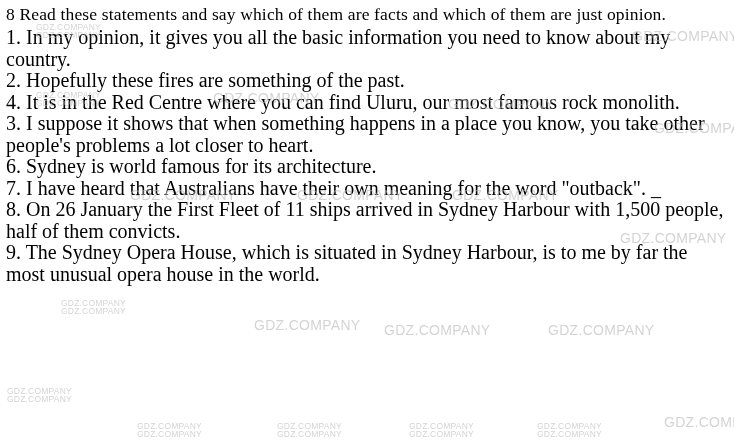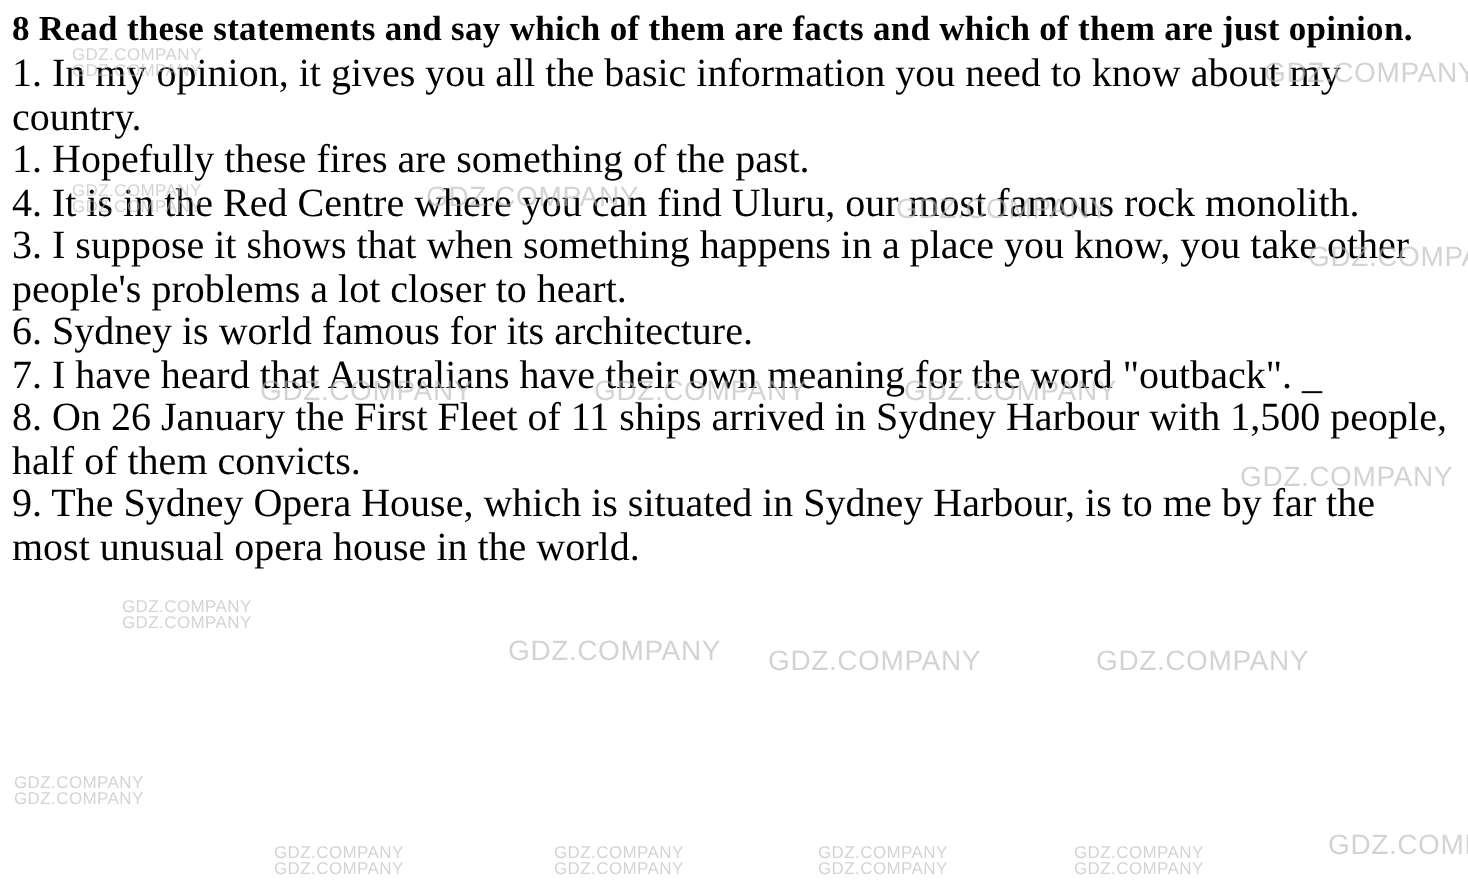--- a/index.html
+++ b/index.html
@@ -17,21 +17,21 @@
   }
   #page {
     position: relative;
     width: 734px;
     height: 445px;
     box-sizing: border-box;
     padding: 4px 8px 0 6px;
   }
   .exercise-heading {
     font-family: "Liberation Serif", serif;
-    font-weight: bold;
+    font-weight: normal;
     font-size: 17.5px;
     line-height: 21px;
     letter-spacing: 0.15px;
     margin: 0 0 2px 0;
   }
   .statements {
     margin: 0;
     padding: 0;
     list-style: none;
   }
@@ -65,21 +65,21 @@
 </style>
 </head>
 <body>
 
 <div id="page">
 
   <h1 class="exercise-heading">8 Read these statements and say which of them are facts and which of them are just opinion.</h1>
 
   <div class="statements">
     <p class="statement">1. In my opinion, it gives you all the basic information you need to know about my country.</p>
-    <p class="statement">1. Hopefully these fires are something of the past.</p>
+    <p class="statement">2. Hopefully these fires are something of the past.</p>
     <p class="statement">4. It is in the Red Centre where you can find Uluru, our most famous rock monolith.</p>
     <p class="statement">3. I suppose it shows that when something happens in a place you know, you take other people's problems a lot closer to heart.</p>
     <p class="statement">6. Sydney is world famous for its architecture.</p>
     <p class="statement">7. I have heard that Australians have their own meaning for the word "outback". _</p>
     <p class="statement">8. On 26 January the First Fleet of 11 ships arrived in Sydney Harbour with 1,500 people, half of them convicts.</p>
     <p class="statement">9. The Sydney Opera House, which is situated in Sydney Harbour, is to me by far the most unusual opera house in the world.</p>
   </div>
 
   <div id="watermarks">
       <div class="wm small" style="left: 36px; top: 18px; color: rgb(185, 185, 185);">GDZ.COMPANY</div>

